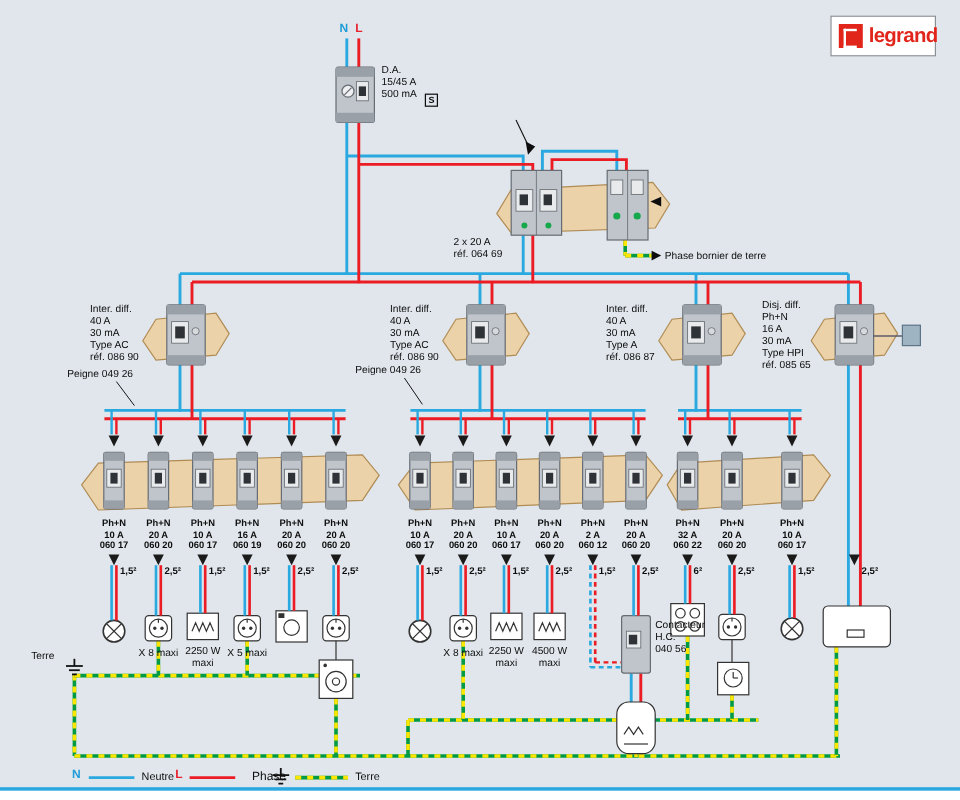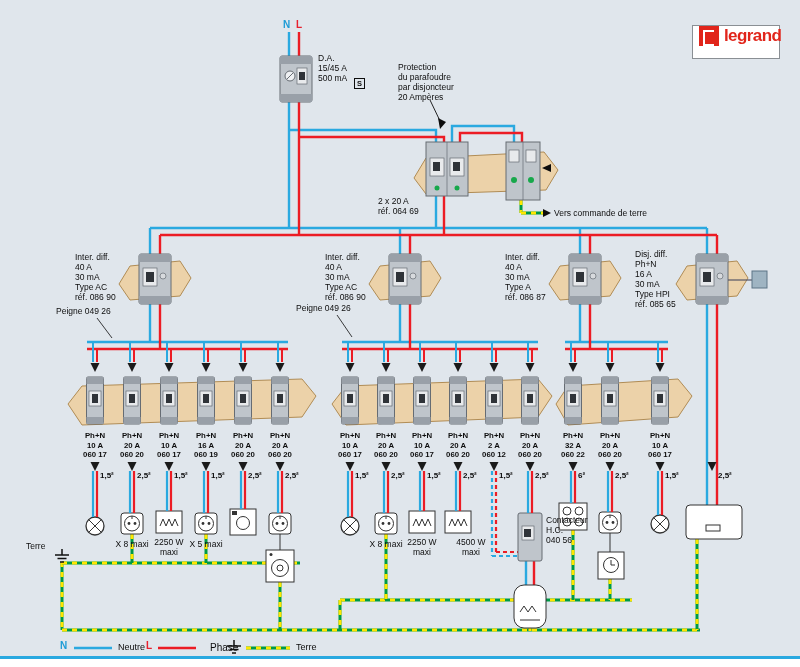--- a/index.html
+++ b/index.html
@@ -7,21 +7,21 @@
 body{font-family:"Liberation Sans",sans-serif;background:#fff}
 #stage{position:relative;width:800px;height:667px;background:#e0e6ec;overflow:hidden}
 svg.layer{position:absolute;left:0;top:0}
 .lbl{position:absolute;font-size:8.5px;line-height:1.18;color:#0d0d0d;white-space:pre-line}
 .r{}.c{text-align:center}
 .bk-label{position:absolute;width:36px;text-align:center;font-size:7.8px;line-height:1.22;font-weight:700;color:#0d0d0d;white-space:pre-line}
 .size-label{position:absolute;font-size:8px;font-weight:700;color:#0d0d0d}
 .blue{color:#1e9cd6;font-weight:700;font-size:10px}
 .red{color:#e8212e;font-weight:700;font-size:10px}
 .sbadge{position:absolute;left:354px;top:78px;width:11px;height:11px;border:1.2px solid #0d0d0d;font-size:7.5px;line-height:9.5px;text-align:center;font-weight:700;color:#0d0d0d}
-#logo{position:absolute;left:692px;top:25px;width:88px;height:34px;background:#fff;border:1px solid #8a8f94;display:flex;align-items:flex-start;gap:5px;padding:0 6px}
+#logo{position:absolute;left:692px;top:13px;width:88px;height:34px;background:#fff;border:1px solid #8a8f94;display:flex;align-items:center;gap:5px;padding:0 6px}
 #logo .mark{width:20px;height:20px;background:#e1251b;position:relative;flex:0 0 auto}
 #logo .mark::after{content:"";position:absolute;left:4px;top:4px;width:9px;height:12px;border:2.5px solid #fff;border-right:0}
 #logo .word{color:#e1251b;font-weight:700;font-size:17px;letter-spacing:-.6px}
 .band{fill:#ecd2a9;stroke:#b08c55;stroke-width:1}
 .bar{position:absolute;left:0;width:800px}
 #gen-labels{position:absolute;left:0;top:0;width:800px;height:667px}
 </style>
 </head>
 <body>
 
@@ -389,27 +389,23 @@
 </div>
 
 <div class="lbl blue" style="left:283px;top:19px">N</div>
 <div class="lbl red" style="left:296px;top:19px">L</div>
 
 <div class="lbl" style="left:318px;top:53px">D.A.
 15/45 A
 500 mA</div>
 <div class="sbadge">S</div>
 
-<div class="lbl" style="left:398px;top:62px;width:92px">Protection
-du parafoudre
-par disjoncteur
-20 Ampères</div>
 <div class="lbl" style="left:378px;top:196px;width:46px">2 x 20 A
 réf. 064 69</div>
-<div class="lbl" style="left:554px;top:208px;width:110px">Vers commande de terre</div>
+<div class="lbl" style="left:554px;top:208px;width:110px">Phase bornier de terre</div>
 
 <div class="lbl r" style="left:75px;top:252px;width:60px">Inter. diff.
 40 A
 30 mA
 Type AC
 réf. 086 90</div>
 <div class="lbl r" style="left:325px;top:252px;width:60px">Inter. diff.
 40 A
 30 mA
 Type AC
@@ -431,21 +427,21 @@
 
 <div class="size-label" style="left:718px;top:471px">2,5²</div>
 
 <div class="lbl c" style="left:108px;top:539px;width:48px">X 8 maxi</div>
 <div class="lbl c" style="left:149px;top:537px;width:40px">2250 W
 maxi</div>
 <div class="lbl c" style="left:182px;top:539px;width:48px">X 5 maxi</div>
 <div class="lbl c" style="left:362px;top:539px;width:48px">X 8 maxi</div>
 <div class="lbl c" style="left:402px;top:537px;width:40px">2250 W
 maxi</div>
-<div class="lbl c" style="left:451px;top:537px;width:40px">4500 W
+<div class="lbl c" style="left:438px;top:537px;width:40px">4500 W
 maxi</div>
 <div class="lbl" style="left:546px;top:515px;width:56px">Contacteur
 H.C.
 040 56</div>
 <div class="lbl" style="left:26px;top:541px">Terre</div>
 
 <div class="lbl blue" style="left:60px;top:640px">N</div>
 <div class="lbl" style="left:118px;top:642px;font-size:9px">Neutre</div>
 <div class="lbl red" style="left:146px;top:640px">L</div>
 <div class="lbl" style="left:210px;top:642px;font-size:10px">Phase</div>

